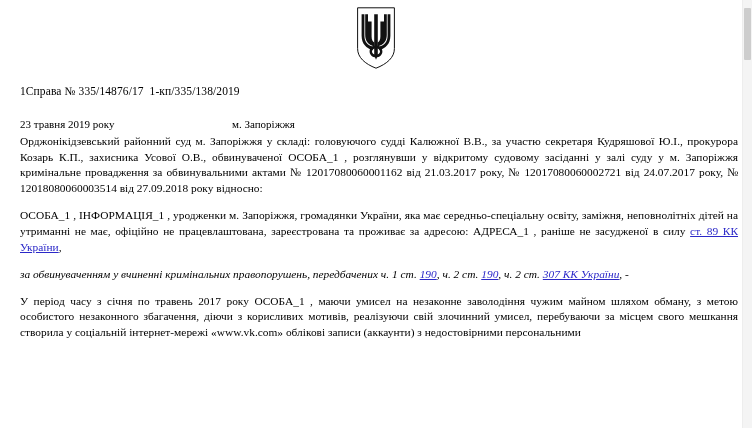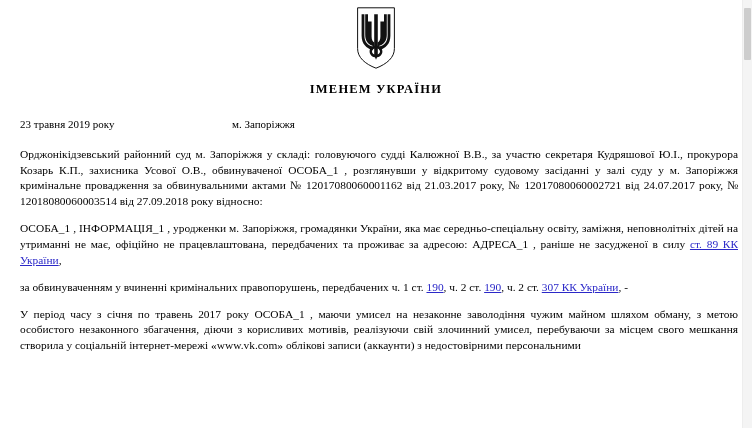--- a/index.html
+++ b/index.html
@@ -85,23 +85,23 @@
 
   
   .para {
     font-size: 11.4px;
     line-height: 15.6px;
     text-align: justify;
     margin: 0 0 0 0;
     padding: 0 2px 0 8px;
     hyphens: none;
   }
-  .para.p-intro   { margin-top: 13px; }
+  .para.p-intro   { }
   .para.p-person  { margin-top: 12px; }
-  .para.p-charge  { margin-top: 12px; text-align: left; }
+  .para.p-charge  { margin-top: 12px; text-align: left; font-style: italic; }
   .para.p-facts   { margin-top: 11px; }
 
   .sect-title {
     text-align: center;
     font-weight: bold;
     font-size: 12px;
     letter-spacing: 1.1px;
     margin-top: 15px;
   }
 
@@ -148,31 +148,31 @@
 
         <path d="M30 36 H39 V74 C39 82 42 87 46 89 V99 C35 96 30 87 30 75 Z"></path>
 
         <path d="M70 36 H61 V74 C61 82 58 87 54 89 V99 C65 96 70 87 70 75 Z"></path>
 
         <path d="M50 96 C40 96 34 103 34 111 C34 119 41 126 50 126 C59 126 66 119 66 111 C66 103 60 96 50 96 Z M50 103 C56 103 60 107 60 111 C60 116 56 119 50 119 C44 119 40 116 40 111 C40 107 44 103 50 103 Z"></path>
       </g>
     </svg>
   </div>
 
+  <div class="case-line">1Справа № 335/14876/17  1-кп/335/138/2019</div>
 
-  <div class="doc-subtitle">ІМЕНЕМ УКРАЇНИ</div>
 
   <div class="datarow">
     <span class="date">23 травня 2019 року</span>
     <span class="place">м. Запоріжжя</span>
   </div>
 
   <p class="para p-intro">Орджонікідзевський районний суд м. Запоріжжя у складі: головуючого судді Калюжної В.В., за участю секретаря Кудряшової Ю.І., прокурора Козарь К.П., захисника Усової О.В., обвинуваченої ОСОБА_1 , розглянувши у відкритому судовому засіданні у залі суду у м. Запоріжжя кримінальне провадження за обвинувальними актами № 12017080060001162 від 21.03.2017 року, № 12017080060002721 від 24.07.2017 року, № 12018080060003514 від 27.09.2018 року відносно:</p>
 
-  <p class="para p-person"><span>ОСОБА_1 , ІНФОРМАЦІЯ_1 , уродженки м. Запоріжжя, громадянки України, яка має середньо-спеціальну освіту, заміжня, неповнолітніх дітей на утриманні не має, офіційно не працевлаштована, передбачених та проживає за адресою: АДРЕСА_1 , раніше не засудженої в силу </span><a class="law-link" href="#">ст. 89 КК України</a><span>,</span></p>
+  <p class="para p-person"><span>ОСОБА_1 , ІНФОРМАЦІЯ_1 , уродженки м. Запоріжжя, громадянки України, яка має середньо-спеціальну освіту, заміжня, неповнолітніх дітей на утриманні не має, офіційно не працевлаштована, зареєстрована та проживає за адресою: АДРЕСА_1 , раніше не засудженої в силу </span><a class="law-link" href="#">ст. 89 КК України</a><span>,</span></p>
 
   <p class="para p-charge"><span>за обвинуваченням у вчиненні кримінальних правопорушень, передбачених ч. 1 ст. </span><a class="law-link" href="#">190</a><span>, ч. 2 ст. </span><a class="law-link" href="#">190</a><span>, ч. 2 ст. </span><a class="law-link" href="#">307 КК України</a><span>, -</span></p>
 
 
   <p class="para p-facts">У період часу з січня по травень 2017 року ОСОБА_1 , маючи умисел на незаконне заволодіння чужим майном шляхом обману, з метою особистого незаконного збагачення, діючи з корисливих мотивів, реалізуючи свій злочинний умисел, перебуваючи за місцем свого мешкання створила у соціальній інтернет-мережі «www.vk.com» облікові записи (аккаунти) з недостовірними персональними</p>
 
   <div class="scrollbar">
     <div class="scroll-thumb"></div>
   </div>
 

